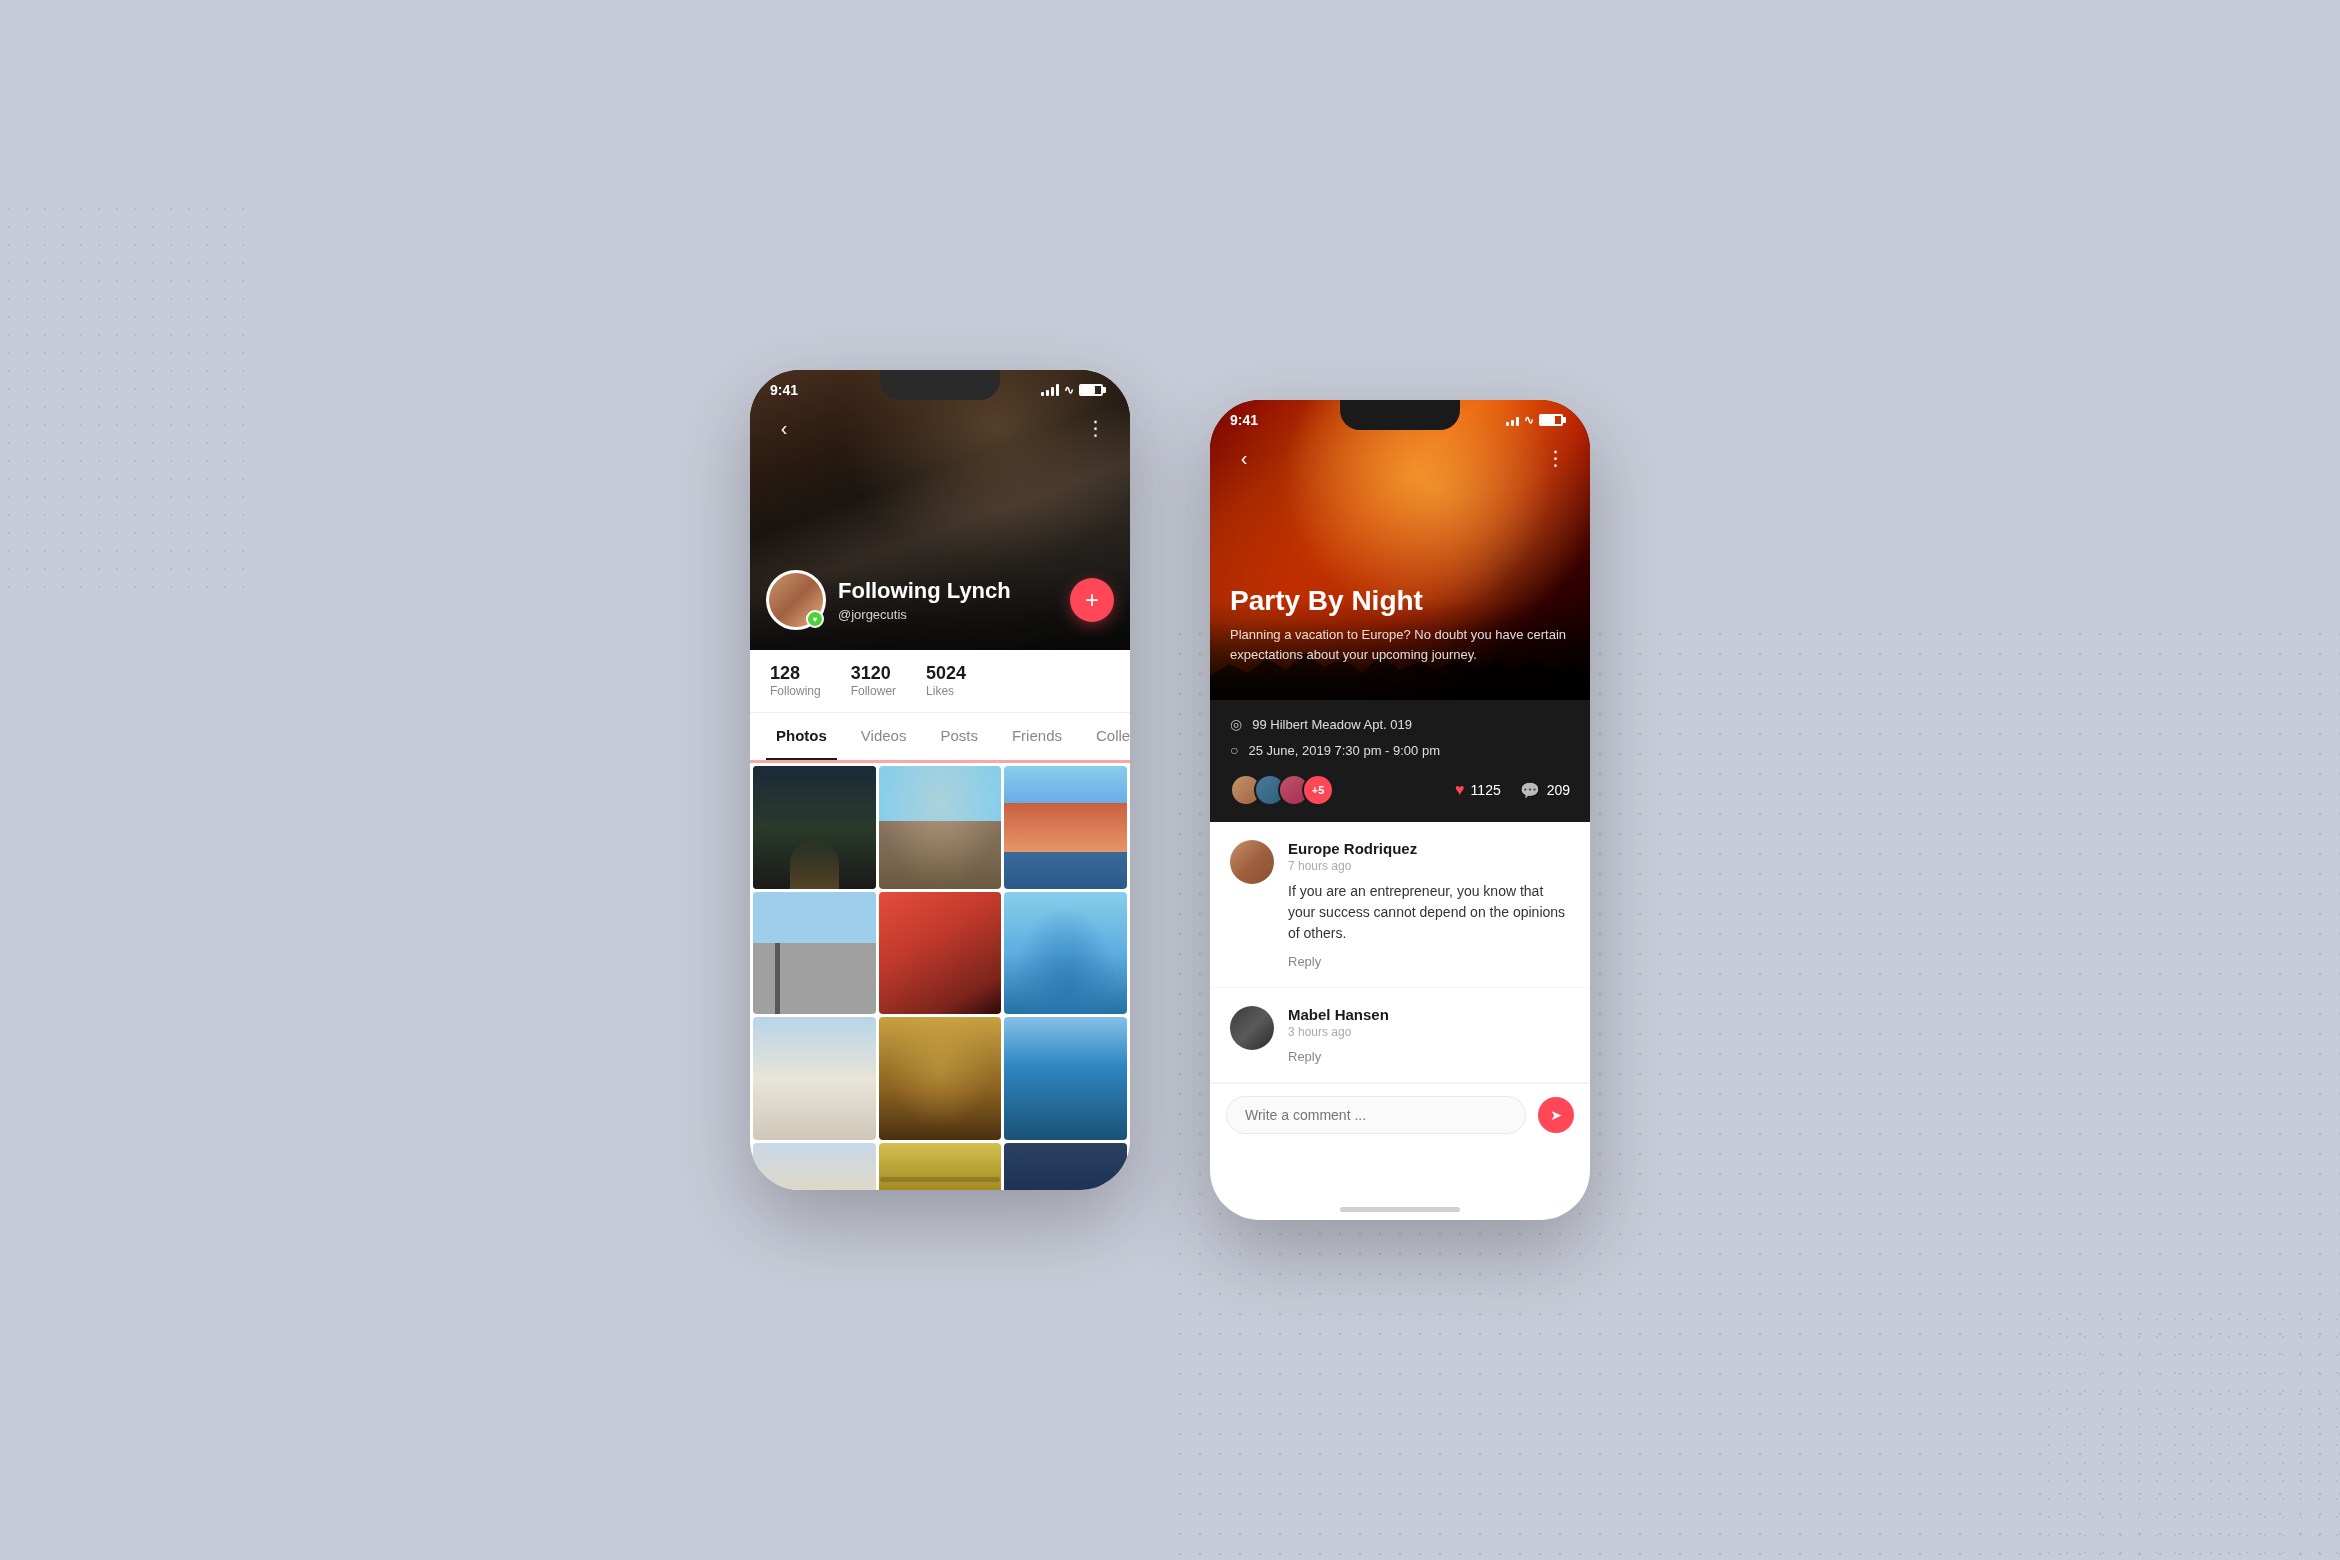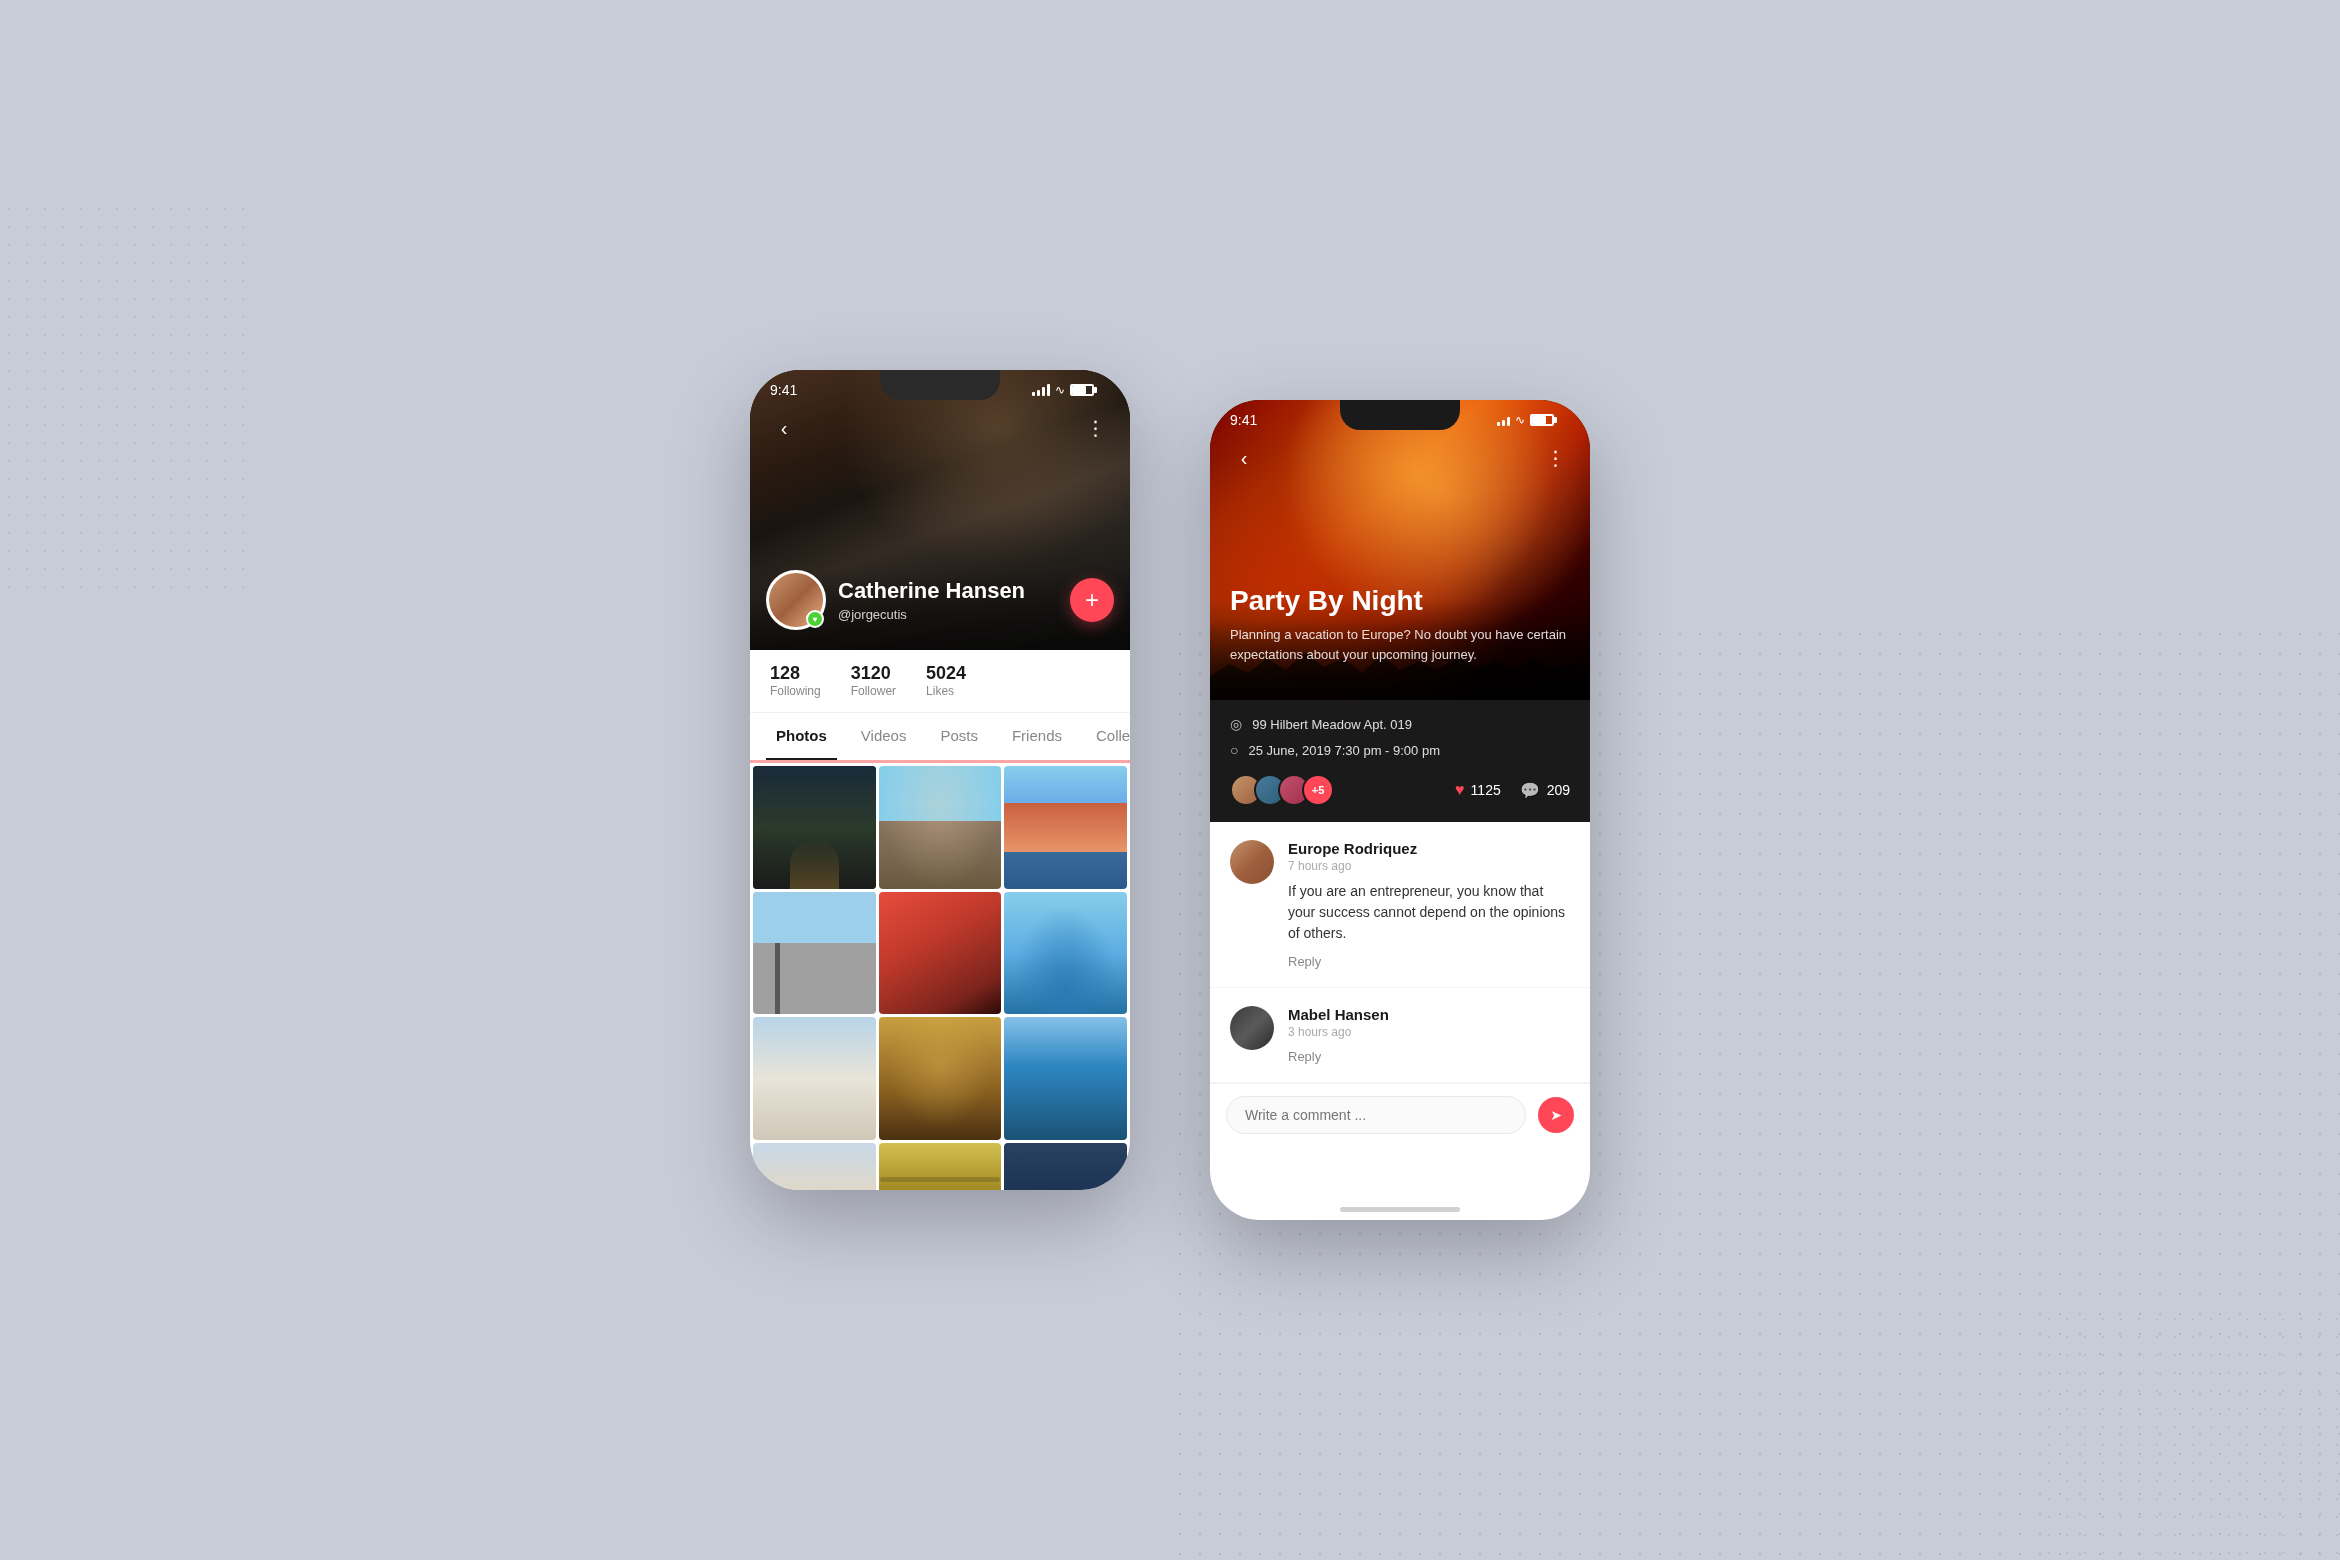--- a/index.html
+++ b/index.html
@@ -88,29 +88,29 @@
       content: '';
       position: absolute;
       inset: 0;
       background: linear-gradient(to bottom, transparent 50%, rgba(0,0,0,0.4) 100%);
     }
 
     .status-bar {
       position: absolute;
       top: 0;
       left: 0;
-      right: 16px;
+      right: 7px;
       display: flex;
       justify-content: space-between;
       align-items: center;
       padding: 12px 20px 0;
       z-index: 10;
       color: white;
       font-size: 14px;
-      font-weight: 400;
+      font-weight: 700;
     }
 
     .status-icons {
       display: flex;
       align-items: center;
       gap: 5px;
     }
 
     .signal-bars {
       display: flex;
@@ -675,21 +675,21 @@
       </div>
 
       <div class="profile-info">
         <div class="avatar-container">
           <div class="avatar">
             <div class="avatar-img"></div>
           </div>
           <div class="online-indicator"></div>
         </div>
         <div class="profile-name-area">
-          <div class="profile-name">Catherine Hansen</div>
+          <div class="profile-name">Following Lynch</div>
           <div class="profile-handle">@jorgecutis</div>
         </div>
         <div class="fab-btn">+</div>
       </div>
     </div>
 
     <div class="profile-stats">
       <div class="stat-item">
         <span class="stat-number">128</span>
         <span class="stat-label">Following</span>

